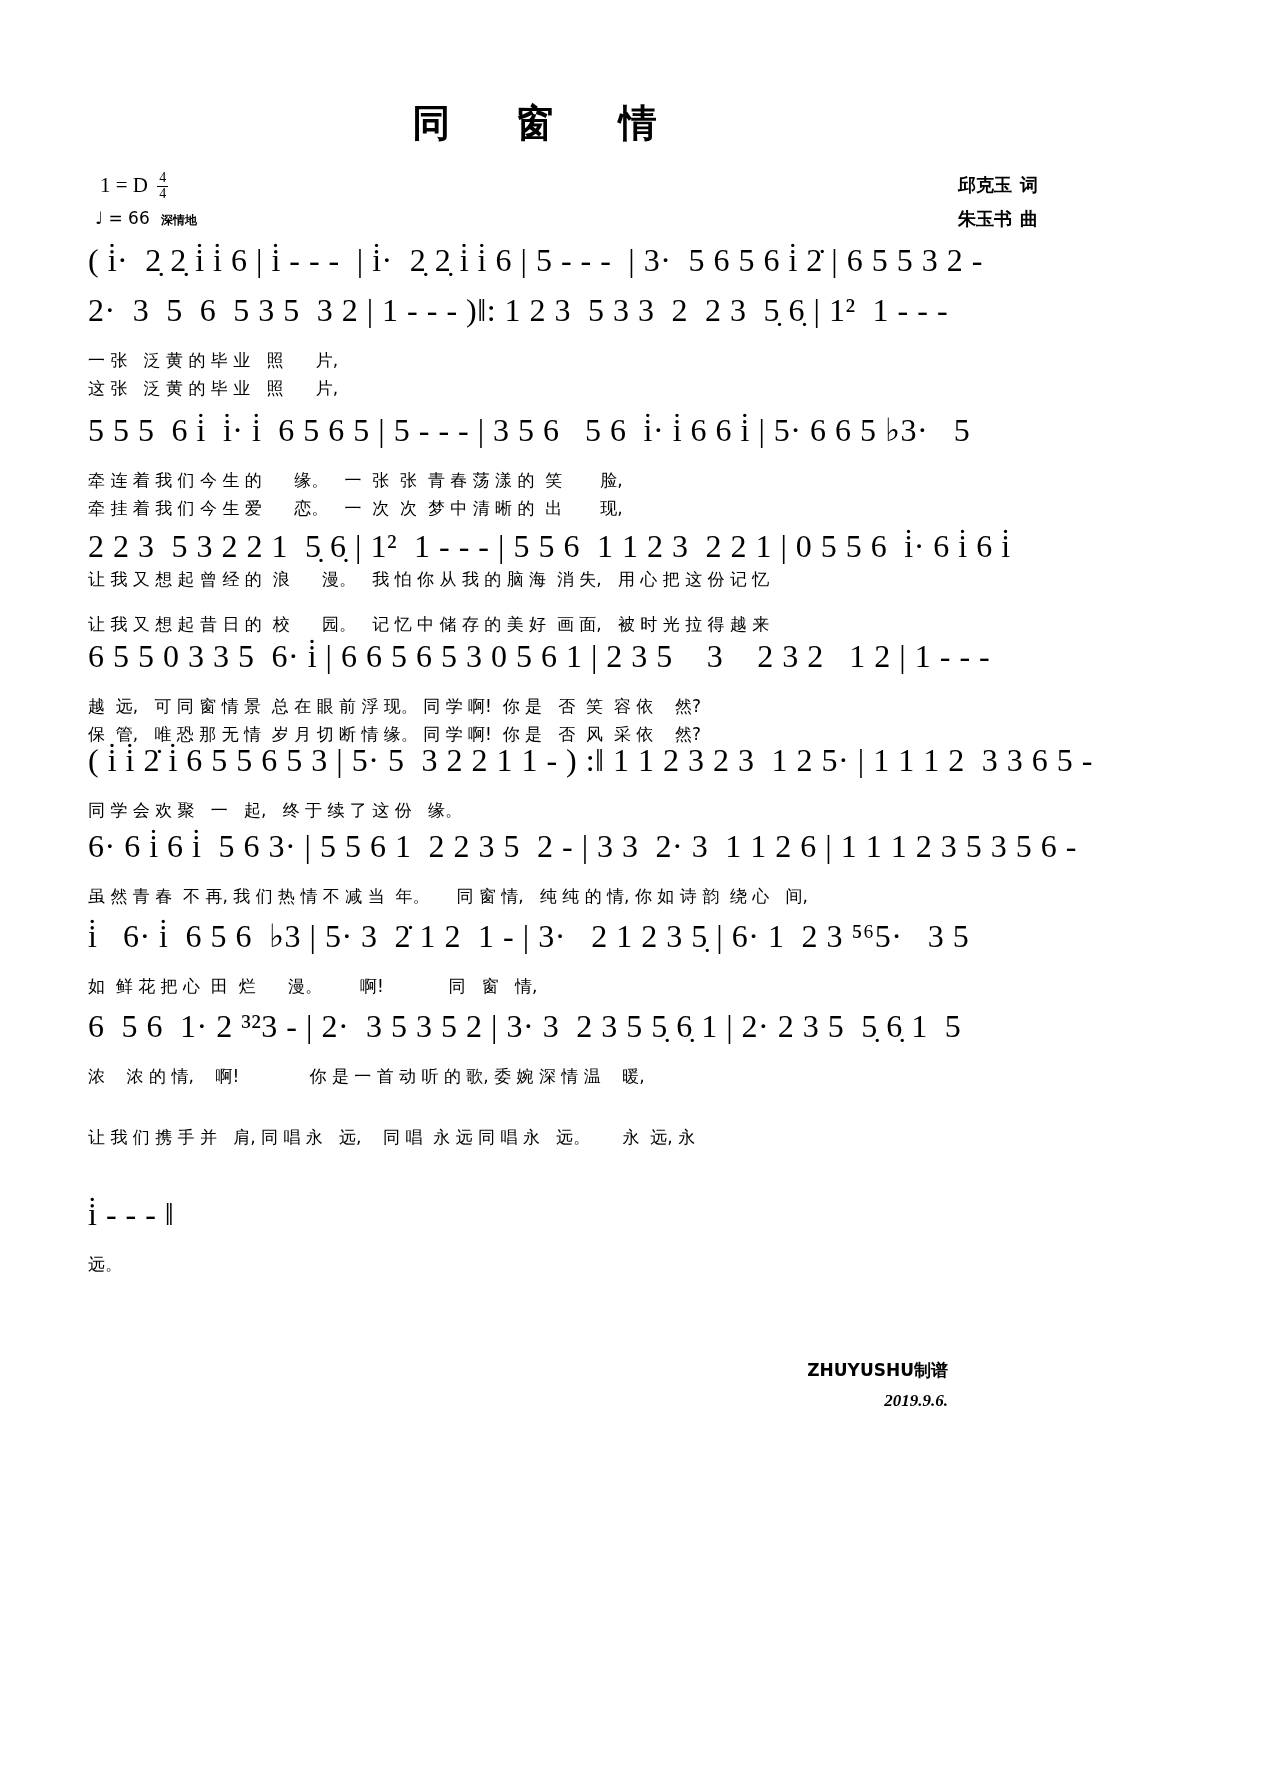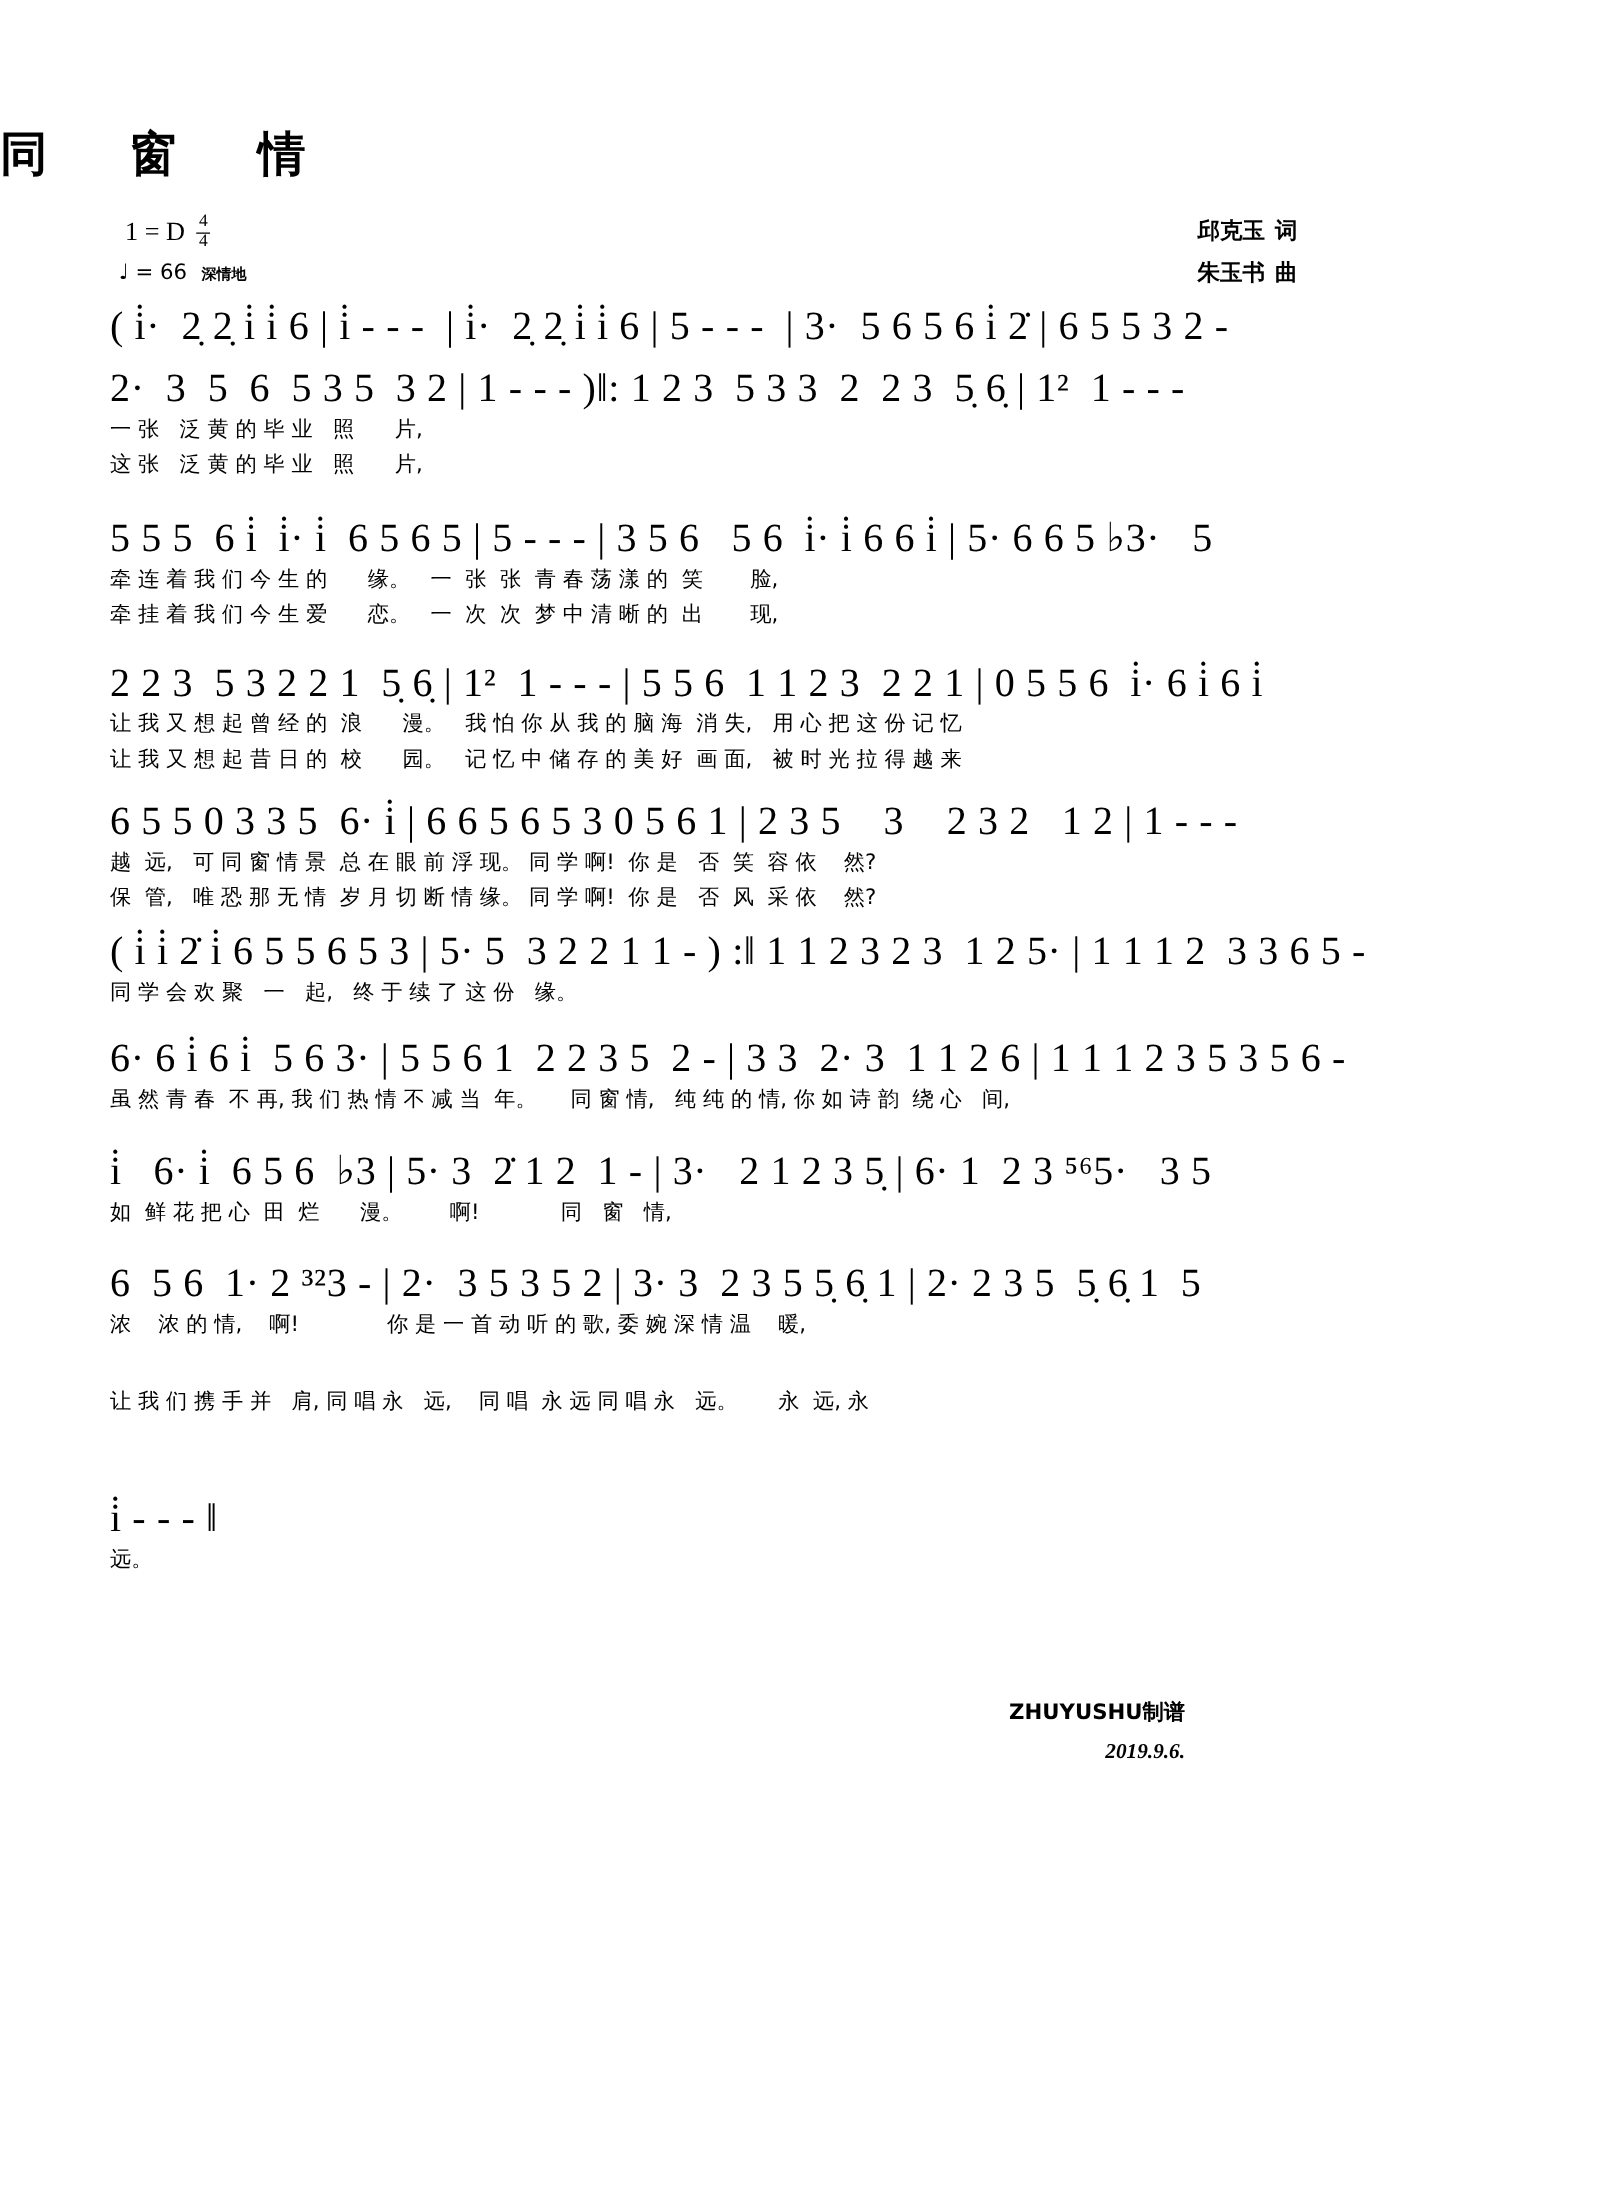--- a/index.html
+++ b/index.html
@@ -20,20 +20,21 @@
     left: 0; top: 0;
     width: 1278px;
     height: 1766px;
   }
   
   .title {
     position: absolute;
     top: 98px;
     left: 0;
     width: 1095px;
+    text-align: center;
     font-size: 38px;
     font-weight: bold;
     letter-spacing: 26px;
     font-family: "DejaVu Sans", sans-serif;
   }
   
   .key-sig {
     position: absolute;
     left: 100px;
     top: 172px;
@@ -89,21 +90,21 @@
     font-family: "Liberation Serif", serif;
     letter-spacing: 0.5px;
     white-space: pre;
     line-height: 1.15;
   }
   .lyric {
     font-size: 17px;
     font-family: "DejaVu Sans", sans-serif;
     white-space: pre;
     line-height: 1.6;
-    margin-top: 2px;
+    margin-top: 18px;
   }
   .lyric2 { margin-top: 1px; }
 
   
   .footer {
     position: absolute;
     right: 330px;
     top: 1355px;
     font-size: 17px;
     font-weight: bold;

